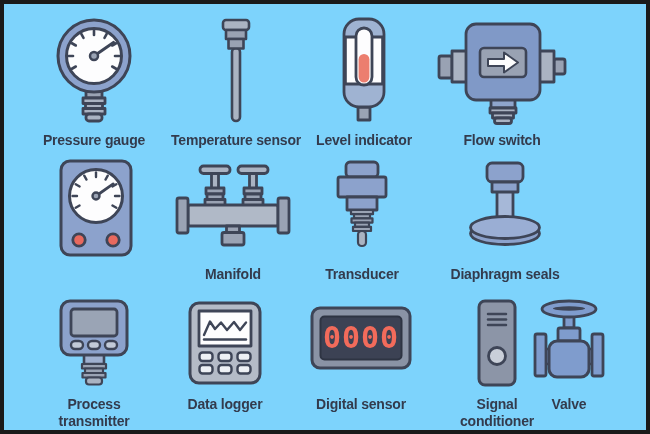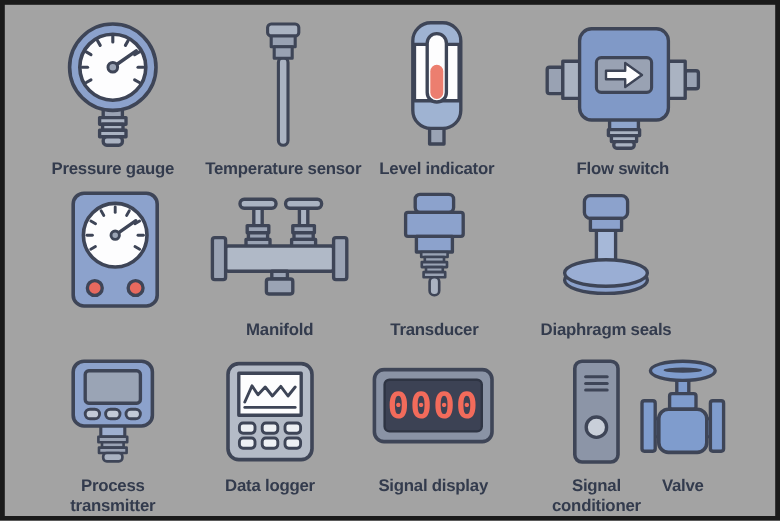--- a/index.html
+++ b/index.html
@@ -1,21 +1,21 @@
 <!DOCTYPE html>
 <html><head>
 <meta charset="utf-8">
 <style>
   html,body{margin:0;padding:0;background:#e9e9e9;}
   .frame{
     position:relative;
     width:650px;height:434px;
     box-sizing:border-box;
     border:4px solid #1a1a1a;
-    background:#a3a3a3;
+    background:#7dd3fc;
     font-family:"Liberation Sans",sans-serif;
     overflow:hidden;
   }
   .cell{
     position:absolute;
     display:flex;flex-direction:column;align-items:center;
   }
   .icon-area{
     display:flex;align-items:center;justify-content:center;width:100%;
   }
@@ -93,21 +93,21 @@
           <rect x="15" y="11" width="16" height="57" rx="8" fill="#fdfdfe"></rect>
         </g>
         <rect x="17.6" y="37" width="10.8" height="28.5" rx="5.4" fill="#ec7e6f"></rect>
       </svg>
     </div>
     <div class="label">
       <span>Level indicator</span>
     </div>
   </div>
 
-  <div class="cell" style="left:440px;top:10px;width:150px">
+  <div class="cell" style="left:423px;top:10px;width:150px">
     <div class="icon-area" style="height:112px">
       <svg width="130" height="110" viewBox="0 0 130 110">
         <g stroke="#3e4557" stroke-width="2.8" stroke-linejoin="round">
           <rect x="2" y="41" width="13" height="22" rx="2" fill="#99a2b3"></rect>
           <rect x="15" y="36" width="16" height="31" fill="#aab3c2"></rect>
           <rect x="117" y="44" width="11" height="15" rx="2" fill="#99a2b3"></rect>
           <rect x="100" y="36" width="17" height="31" fill="#aab3c2"></rect>
           <rect x="54" y="84" width="24" height="9" fill="#8fa5cc"></rect>
           <rect x="53" y="93" width="26" height="5" fill="#aab3c2"></rect>
           <rect x="55.5" y="98" width="21" height="5" fill="#aab3c2"></rect>
@@ -263,21 +263,21 @@
 
   <div class="cell" style="left:282px;top:294px;width:150px">
     <div class="icon-area" style="height:92px">
       <svg width="102" height="64" viewBox="0 0 102 64" style="margin-bottom:12px">
         <rect x="2" y="2" width="98" height="60" rx="8" fill="#8a93a5" stroke="#3e4557" stroke-width="3" stroke-linejoin="round"></rect>
         <rect x="10.5" y="10.5" width="81" height="43" rx="4" fill="#3c4254" stroke="#2e3443" stroke-width="2"></rect>
         <text x="51" y="42" text-anchor="middle" font-family="DejaVu Sans Mono, monospace" font-size="30" font-weight="bold" fill="#f26b5b" letter-spacing="1">0000</text>
       </svg>
     </div>
     <div class="label">
-      <span>Signal display</span>
+      <span>Digital sensor</span>
     </div>
   </div>
 
   <div class="cell" style="left:418px;top:294px;width:150px">
     <div class="icon-area" style="height:92px">
       <svg width="40" height="88" viewBox="0 0 40 88" style="margin-bottom:2px">
         <rect x="2" y="2" width="36" height="84" rx="6" fill="#8c95a7" stroke="#3e4557" stroke-width="3" stroke-linejoin="round"></rect>
         <g stroke="#3e4557" stroke-width="2.5" stroke-linecap="round">
           <line x1="11" y1="15" x2="29" y2="15"></line>
           <line x1="11" y1="20.5" x2="29" y2="20.5"></line>

